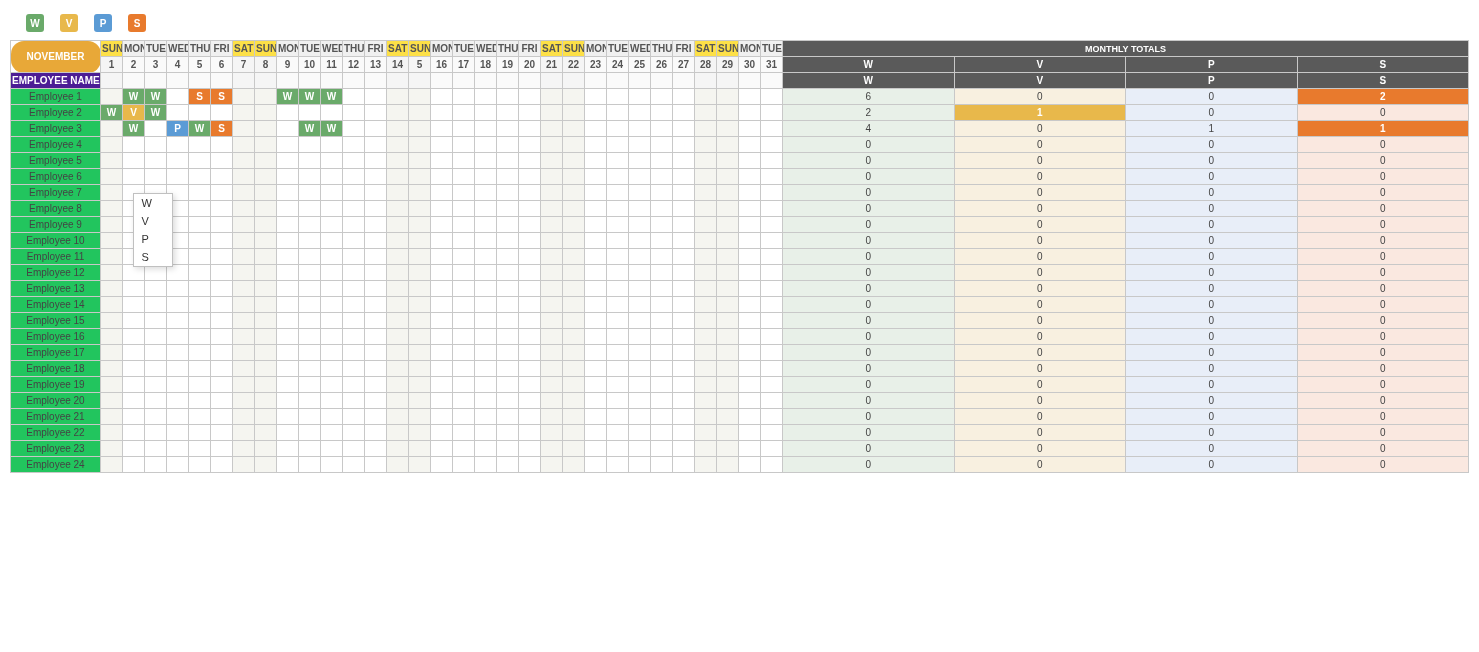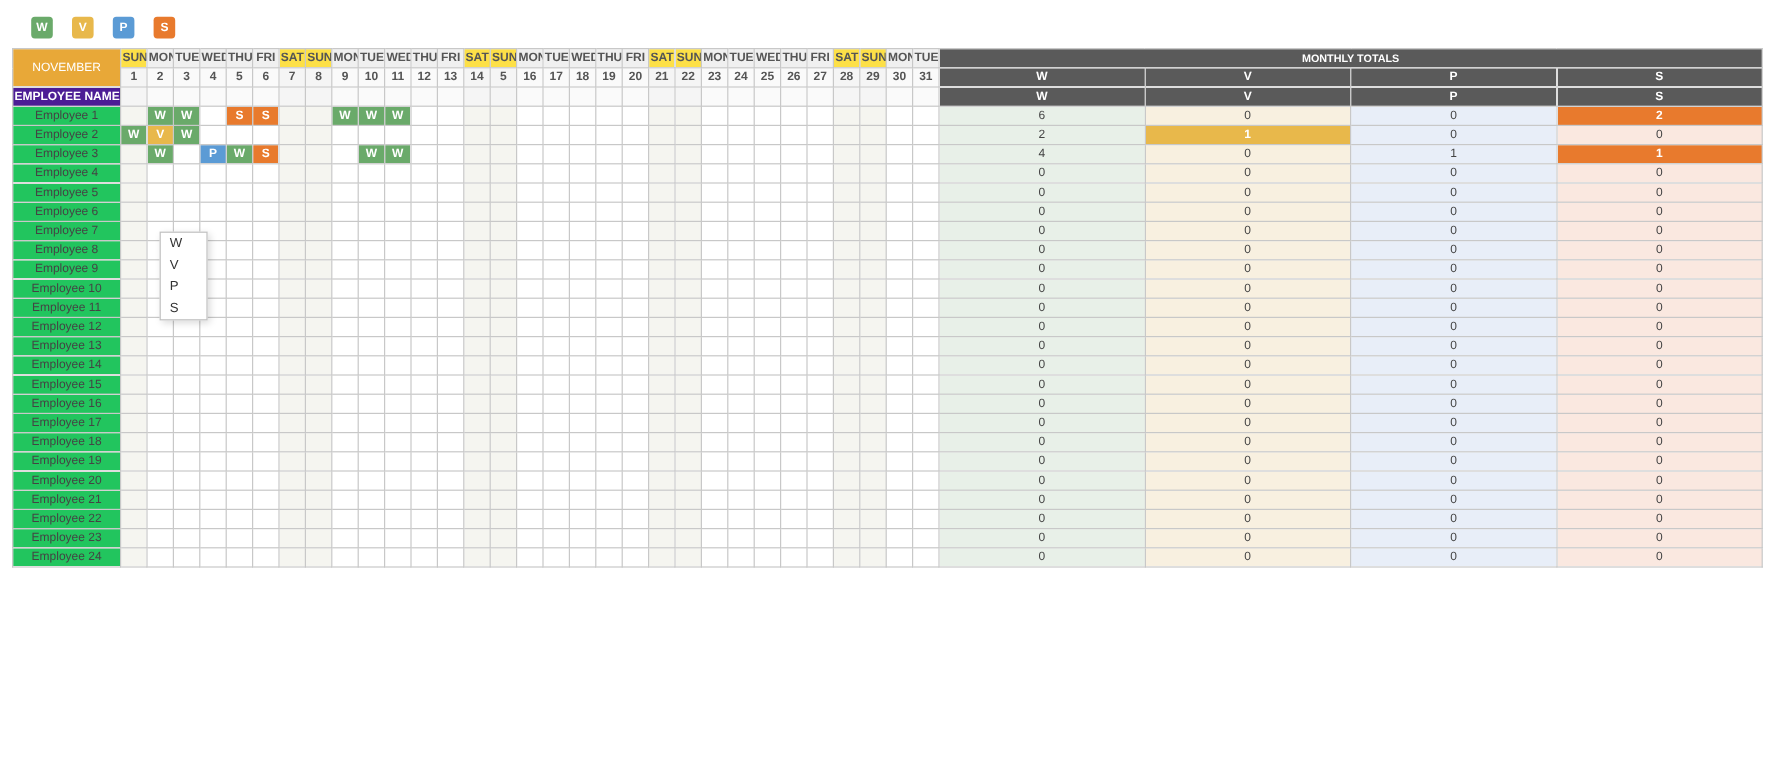--- a/index.html
+++ b/index.html
@@ -65,24 +65,25 @@
       text-align: center;
       padding: 2px 1px;
       font-size: 10px;
       white-space: nowrap;
       overflow: hidden;
     }
     
     .month-header {
       background: #e8a838;
       color: #fff;
-      font-weight: normal;
+      font-weight: bold;
       font-size: 13px;
       text-align: left;
       padding-left: 6px;
+      border-radius: 13px;
     }
     .day-header {
       background: #f0f0f0;
       color: #555;
       font-weight: bold;
       font-size: 9px;
     }
     .day-header.sun { background: #fde047; }
     .date-header {
       background: #fafafa;

